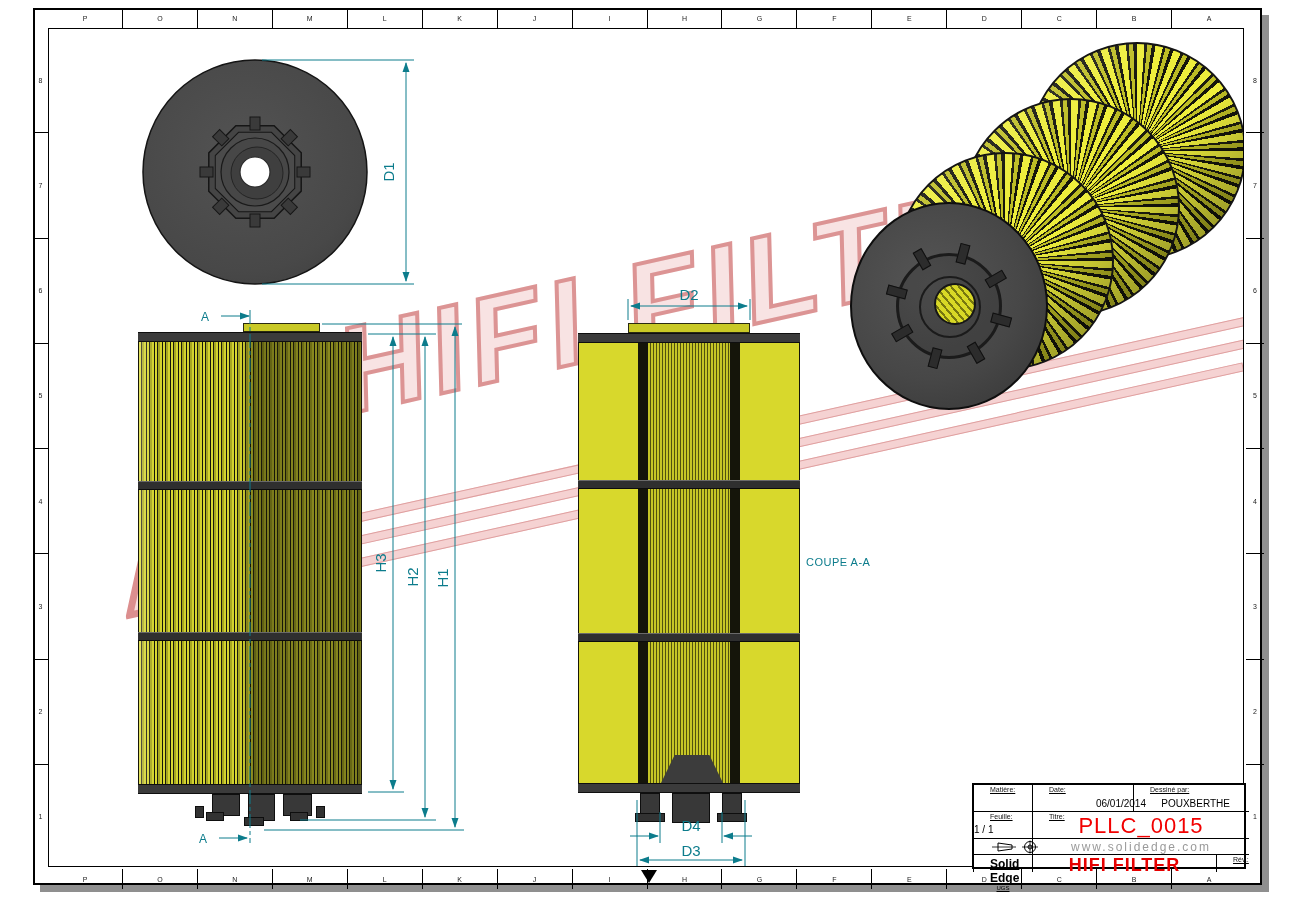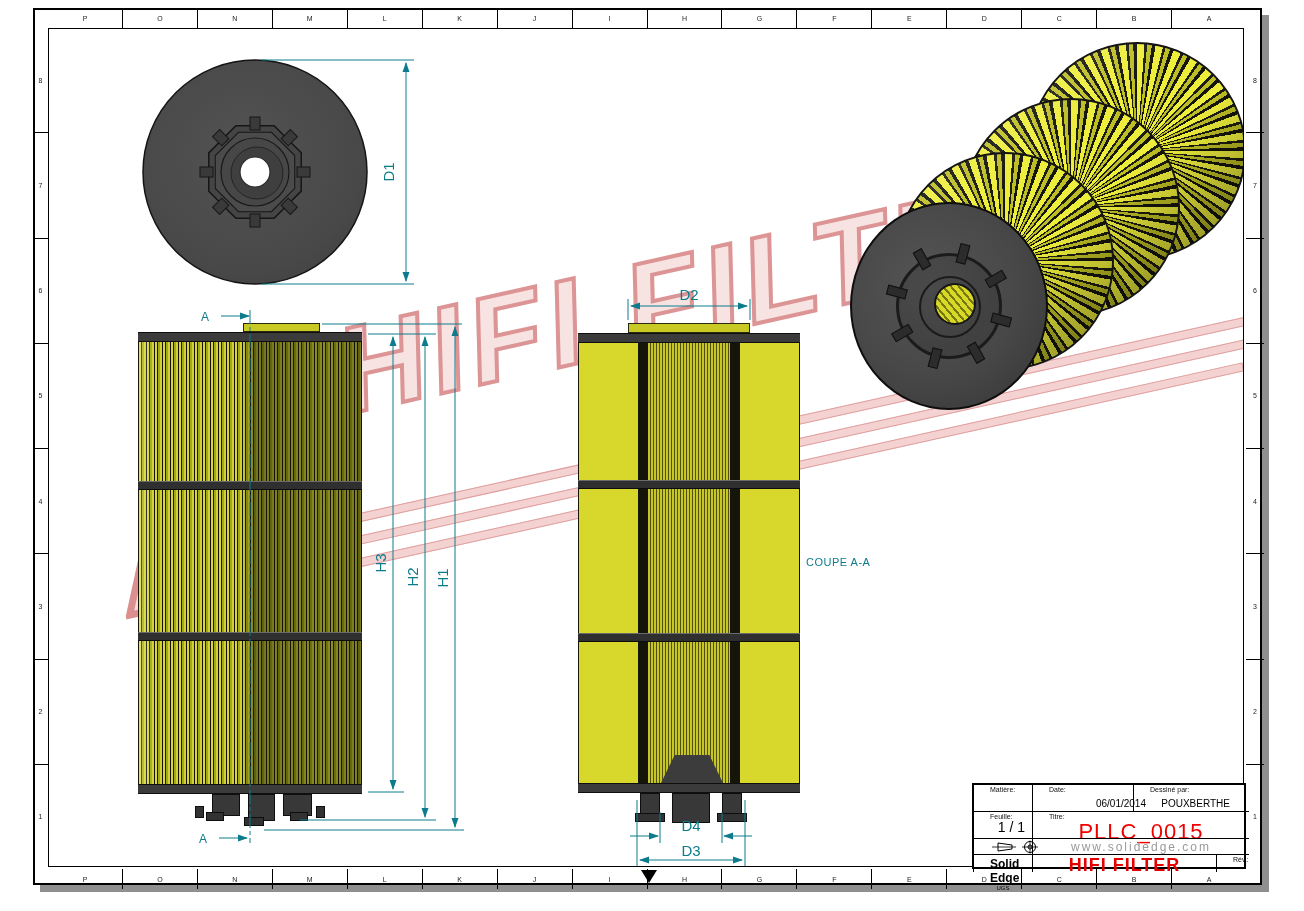--- a/index.html
+++ b/index.html
@@ -98,25 +98,25 @@
       background:#2c2c2c; border:1px solid #101010; }
 
   
   .dims-overlay { position:absolute; left:0; top:0; width:1304px; height:911px; z-index:3; }
   .dims-overlay line { stroke:#0c7c8c; stroke-width:1; }
   .dims-overlay text { fill:#0c7c8c; font-family:"Liberation Sans",sans-serif; }
 
   
   .title-block { position:absolute; left:972px; top:783px; width:274px; height:86px;
                  background:#fff; border:2px solid #000; z-index:5; font-size:7px; }
-  .tb-cell { position:absolute; border-left:1px solid #000; border-top:1px solid #000; padding:1px 16px; }
+  .tb-cell { position:absolute; border-left:1px solid #000; border-top:1px solid #000; padding:1px 16px;text-decoration:underline; }
   .tb-label { font-size:7px; color:#111; }
   .tb-val-r { position:absolute; right:3px; bottom:2px; font-size:10px; color:#000; }
-  .tb-val-c { position:absolute; left:0; right:7px; bottom:3px; text-align:right; font-size:14px; color:#000; }
-  .tb-part  { position:absolute; left:0; right:0; top:7px; text-align:center;
+  .tb-val-c { position:absolute; left:0; right:7px; bottom:3px; text-align:left; font-size:10px; color:#000; }
+  .tb-part  { position:absolute; left:0; right:0; top:1px; text-align:center;
               font-size:22px; color:#f20000; letter-spacing:1px; }
   .tb-web   { position:absolute; left:0; right:0; top:1px; text-align:center;
               font-size:12px; color:#9a9a9a; letter-spacing:2px; }
   .tb-brand { position:absolute; left:0; right:0; top:0; text-align:center;
               font-size:18px; font-weight:bold; color:#e60000; letter-spacing:1px; }
   .tb-se    { text-align:center; font-weight:bold; font-size:12px; padding-top:1px; }
   .tb-ugs   { text-align:center; font-size:6px; }
 </style>
 </head>
 <body>

